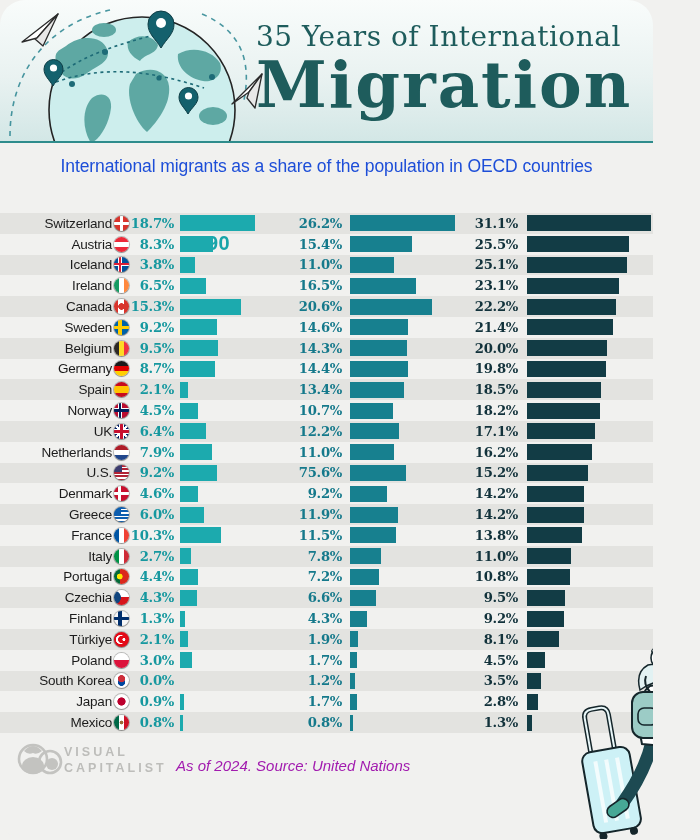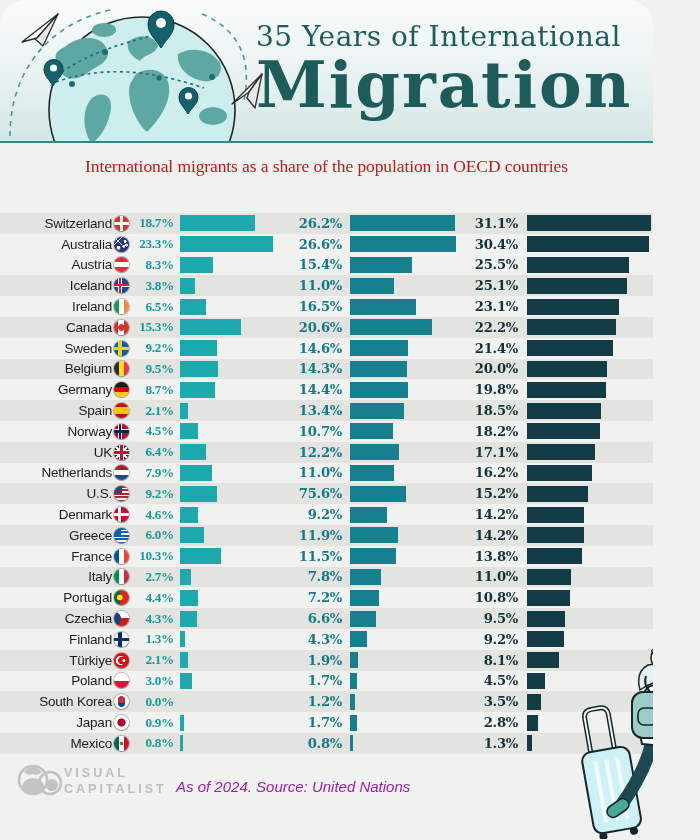--- a/index.html
+++ b/index.html
@@ -9,38 +9,38 @@
   
   .hero{position:relative;height:141px;border-bottom:2px solid var(--divider,#2e8c8c);
         background:linear-gradient(180deg,#f9fcfb 0%,#e9f2f1 55%,#d3e7e6 100%);overflow:hidden;}
   .globe-svg{position:absolute;left:6px;top:2px;}
   .title-block{position:absolute;left:256px;top:20px;color:var(--title,#1e5c5c);}
   .t1{font-family:"DejaVu Serif",serif;font-size:28px;letter-spacing:.5px;white-space:nowrap;}
   .t2{font-family:"DejaVu Serif",serif;font-weight:bold;font-size:64px;line-height:.92;letter-spacing:2px;margin-top:3px;white-space:nowrap;}
 
   
   .subtitle-band{height:47px;display:flex;align-items:center;justify-content:center;}
-  .subtitle{font-size:17.5px;color:#b91c1c;letter-spacing:-.1px;font-family:Liberation Serif, serif;}
+  .subtitle{font-size:17.5px;color:#1d4ed8;letter-spacing:-.1px;}
 
   
   .chart-head{position:relative;height:23px;}
   .yh{position:absolute;top:-2px;transform:translateX(-50%);font-weight:bold;font-size:20px;letter-spacing:.5px;margin-top:44px;}
   .yh1{left:207px;color:var(--h1,#18a4a9);}
   .yh2{left:385px;color:var(--h2,#16798a);}
   .yh3{left:565px;color:var(--h3,#13323a);}
 
   .rows{position:relative;}
   .row{display:grid;grid-template-columns:112px 18px 47px 99px 69px 115px 61px 179px;
        height:20.8px;align-items:center;}
   .row.odd{background:#e3e3e0;}
   .cname{text-align:right;font-size:13.5px;color:#1c1c1c;white-space:nowrap;letter-spacing:-.2px;}
   .fwrap{display:flex;align-items:center;justify-content:center;}
   .val{font-family:"DejaVu Serif",serif;font-weight:bold;font-size:13.2px;text-align:right;
        padding-right:3px;letter-spacing:-.3px;white-space:nowrap;}
-  .v1{color:var(--t1,#16989f);font-family:Liberation Serif, serif;} .v2{color:var(--t2,#15798b);} .v3{color:var(--t3,#12323b);}
+  .v1{color:var(--t1,#16989f);} .v2{color:var(--t2,#15798b);} .v3{color:var(--t3,#12323b);}
   .track{height:16px;display:flex;align-items:stretch;}
   .t1k{padding-left:3px;} .t2k{padding-left:5px;} .t3k{padding-left:6px;}
   .bar{height:100%;}
   .b1{background:var(--bar1,#1caaae);} .b2{background:var(--bar2,#17808f);} .b3{background:var(--bar3,#123c45);}
 
   
   .flag{width:15px;height:15px;border-radius:50%;display:inline-block;background-repeat:no-repeat;
         box-shadow:0 0 0 1px rgba(50,50,50,.28),0 1px 1px rgba(0,0,0,.25);}
   .f-ch{background-color:#d8342c;background-image:
     linear-gradient(90deg,transparent 38%,#fff 38%,#fff 62%,transparent 62%),
@@ -213,38 +213,20 @@
         <div class="val v2">26.2%</div>
         <div class="track t2k">
           <div class="bar b2" style="width: 104.8px;"></div>
         </div>
         <div class="val v3">31.1%</div>
         <div class="track t3k">
           <div class="bar b3" style="width: 124.4px;"></div>
         </div>
       </div>
       <div class="row">
-        <div class="cname">Australia</div>
-        <div class="fwrap">
-          <span class="flag f-au"></span>
-        </div>
-        <div class="val v1">23.3%</div>
-        <div class="track t1k">
-          <div class="bar b1" style="width: 93.2px;"></div>
-        </div>
-        <div class="val v2">26.6%</div>
-        <div class="track t2k">
-          <div class="bar b2" style="width: 106.4px;"></div>
-        </div>
-        <div class="val v3">30.4%</div>
-        <div class="track t3k">
-          <div class="bar b3" style="width: 121.6px;"></div>
-        </div>
-      </div>
-      <div class="row">
         <div class="cname">Austria</div>
         <div class="fwrap">
           <span class="flag f-at"></span>
         </div>
         <div class="val v1">8.3%</div>
         <div class="track t1k">
           <div class="bar b1" style="width: 33.2px;"></div>
         </div>
         <div class="val v2">15.4%</div>
         <div class="track t2k">

